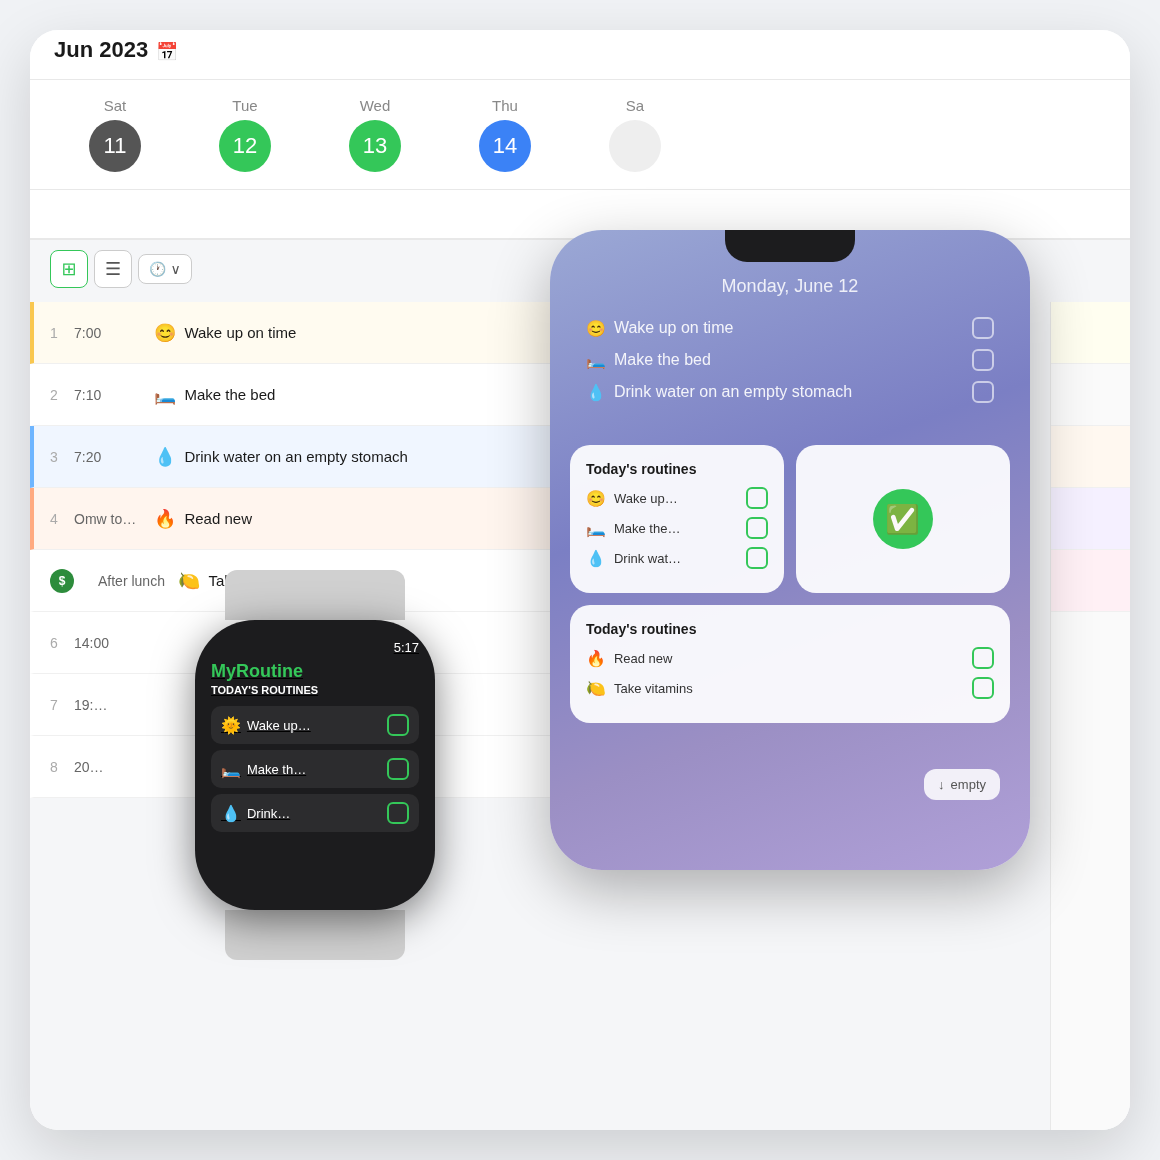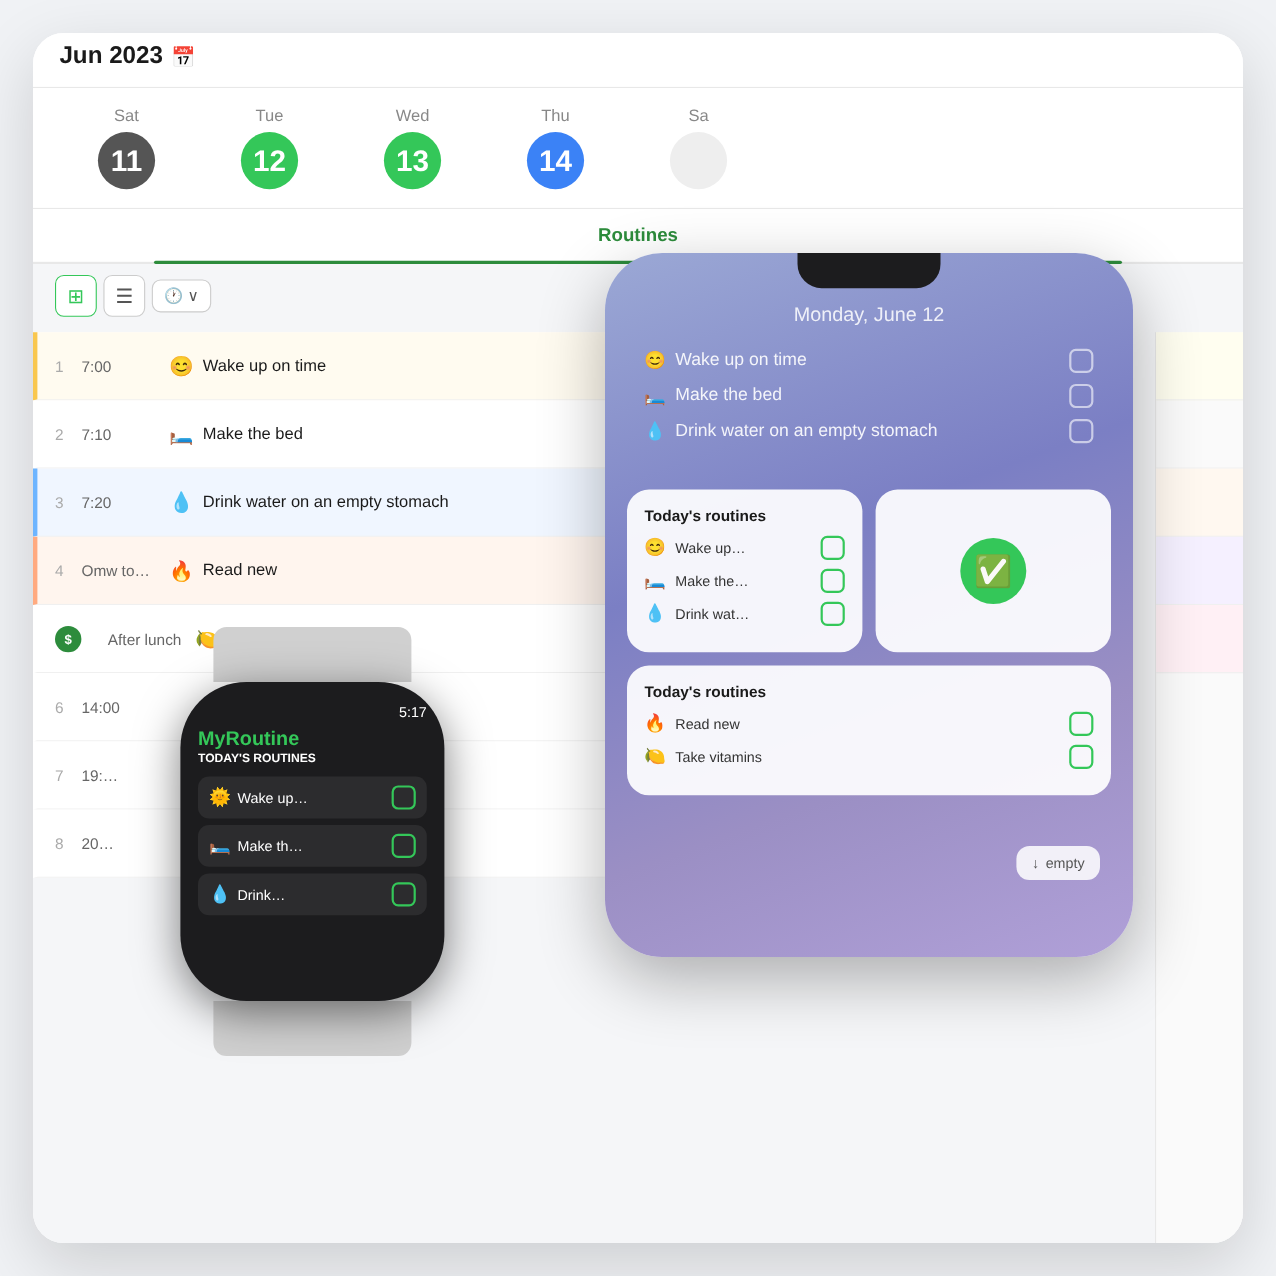--- a/index.html
+++ b/index.html
@@ -82,22 +82,22 @@
       font-weight: 400;
     }
 
     .day-circle {
       width: 52px;
       height: 52px;
       border-radius: 50%;
       display: flex;
       align-items: center;
       justify-content: center;
-      font-size: 27px;
-      font-weight: 700;
+      font-size: 22px;
+      font-weight: 400;
       color: #fff;
     }
 
     .day-circle.selected { background: #555; }
     .day-circle.green { background: #34c759; }
     .day-circle.orange { background: #3b82f6; }
     .day-circle.partial { background: #eee; color: #888; }
 
     
     .tabs-bar {
@@ -219,24 +219,25 @@
     .row-task {
       font-size: 15px;
       color: #1a1a1a;
       flex: 1;
     }
 
     
     .watch-container {
       position: absolute;
       top: 540px;
-      left: 104px;
+      left: 135px;
       width: 300px;
       height: 380px;
       z-index: 10;
+      text-decoration: underline;
     }
 
     .watch-body {
       width: 240px;
       height: 290px;
       background: #1c1c1e;
       border-radius: 60px;
       margin: 0 auto;
       display: flex;
       flex-direction: column;
@@ -508,23 +509,20 @@
       <span class="day-name">Thu</span>
       <div class="day-circle orange">14</div>
     </div>
     <div class="day-item">
       <span class="day-name">Sa</span>
       <div class="day-circle partial"></div>
     </div>
   </div>
 
   <div class="tabs-bar">
-    <div class="tab active">
-      <span>Routines</span>
-    </div>
   </div>
 
   <div class="view-controls">
     <div class="view-btn active">
       <span>⊞</span>
     </div>
     <div class="view-btn">
       <span>☰</span>
     </div>
     <div class="sort-btn">

